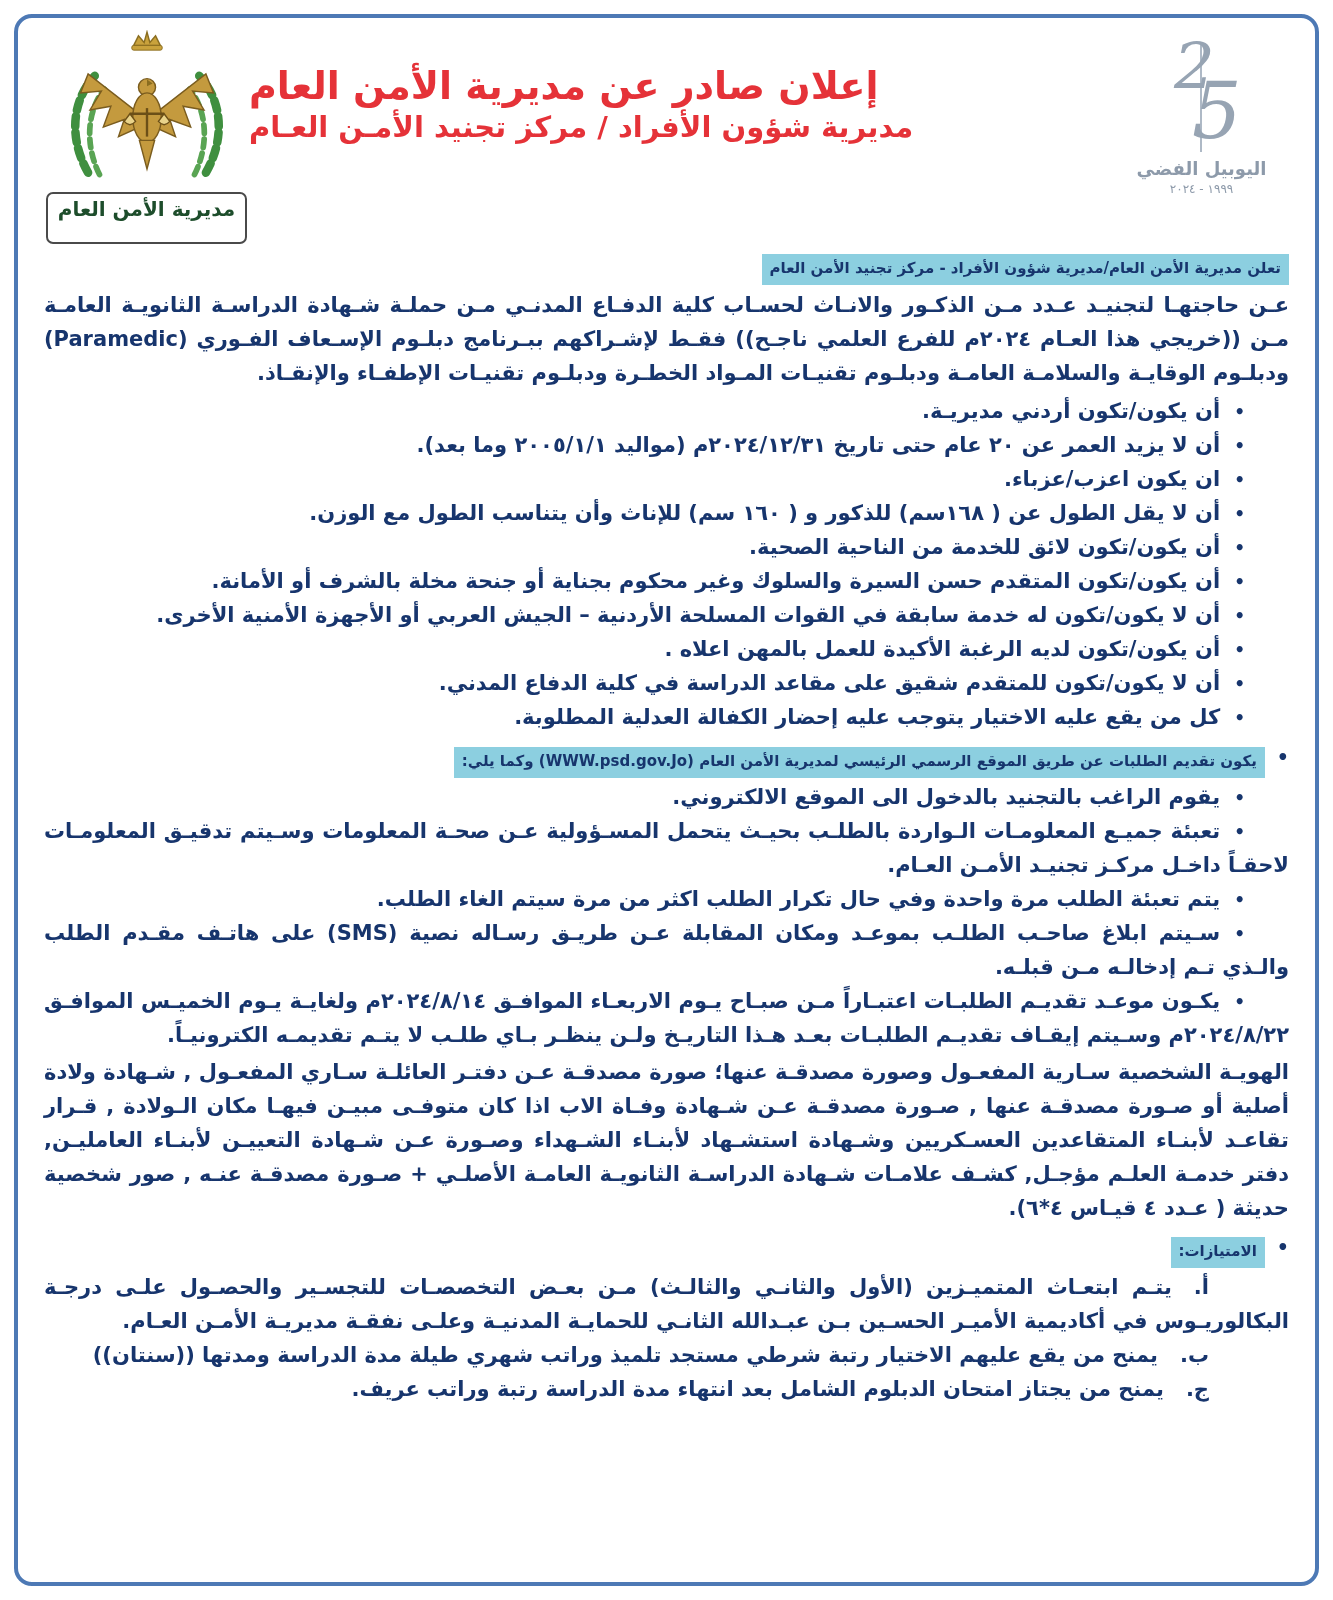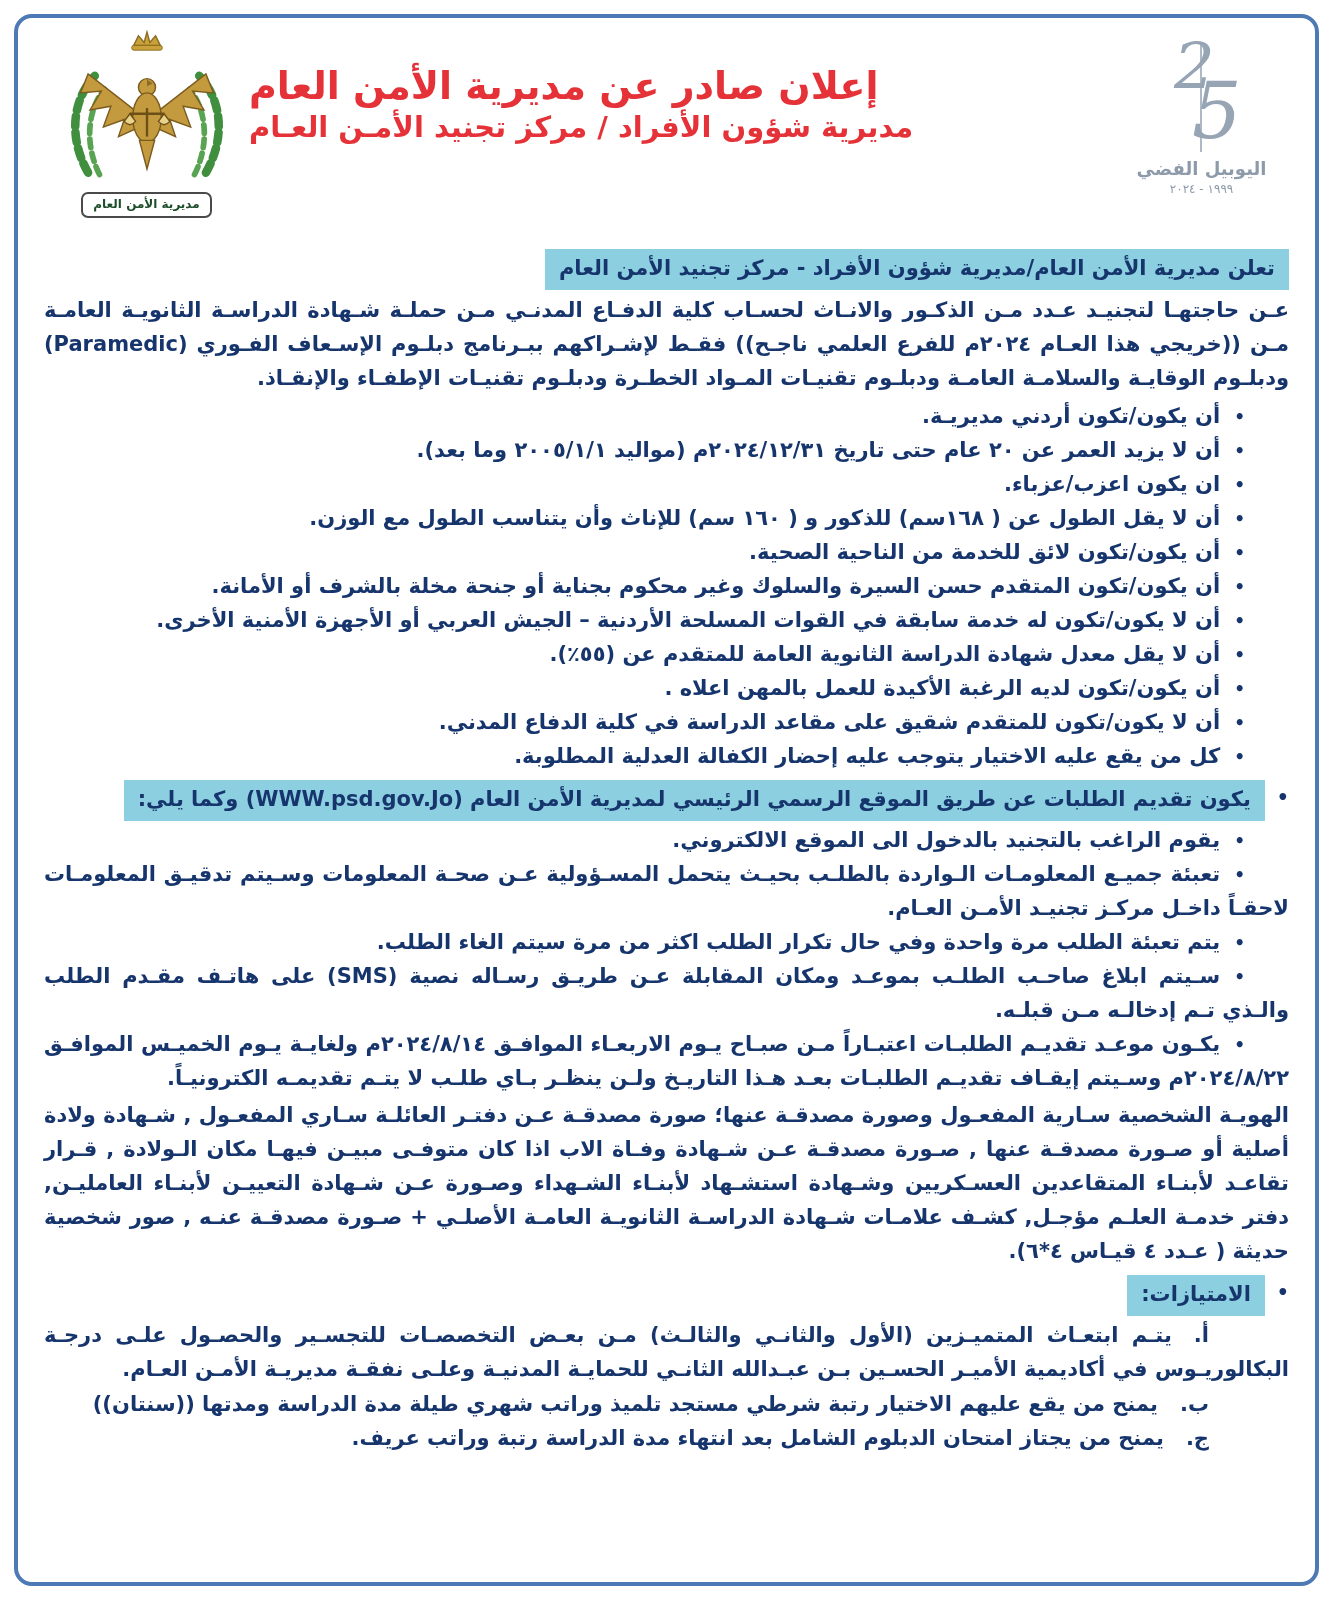--- a/index.html
+++ b/index.html
@@ -5,37 +5,37 @@
   html,body{margin:0;padding:0;background:#ffffff;}
   .page{position:relative;width:1333px;height:1600px;background:#ffffff;overflow:hidden;
         font-family:"DejaVu Sans","Liberation Sans",sans-serif;}
   .frame{position:absolute;left:14px;top:14px;right:14px;bottom:14px;
          border:4px solid #4d79b5;border-radius:18px;padding:12px 26px 10px;}
   
   .header{display:flex;align-items:flex-start;justify-content:space-between;height:212px;}
   .emblem{width:205px;text-align:center;flex:0 0 auto;}
   .emblem svg{display:block;margin:0 auto;}
   .emblem-caption{display:inline-block;margin-top:2px;border:2px solid #4a4a4a;border-radius:7px;
-                  padding:3px 10px 5px;color:#1d4d2b;font-size:12px;font-weight:700;background:#fff;}
+                  padding:3px 10px 21px;color:#1d4d2b;font-size:20px;font-weight:700;background:#fff;}
   .titles{flex:1 1 auto;text-align:left;padding-top:34px;}
   .title{color:#e53238;font-size:38px;font-weight:800;line-height:1.2;}
   .subtitle{color:#e53238;font-size:29px;font-weight:800;}
   .jubilee{width:175px;flex:0 0 auto;text-align:center;color:#94a1b1;padding-top:8px;}
   .jub-digits{position:relative;height:118px;font-family:"DejaVu Serif","Liberation Serif",serif;
               font-style:italic;color:#97a4b3;}
   .jub-line{position:absolute;left:86px;top:4px;width:2px;height:110px;background:#aeb9c6;}
   .jub-2{position:absolute;top:-8px;left:60px;font-size:64px;}
   .jub-5{position:absolute;top:28px;left:78px;font-size:78px;}
   .jub-name{font-size:18px;font-weight:700;color:#8d9aaa;margin-top:2px;}
   .jub-years{font-size:12px;color:#8d9aaa;margin-top:3px;letter-spacing:1px;}
   
   .main{direction:rtl;color:#17356d;font-weight:700;font-size:21px;line-height:1.62;margin-top:6px;}
   .section-head{margin:7px 0 2px;}
   .head-bullet{display:inline-block;font-size:19px;margin-left:12px;vertical-align:2px;}
-  .headbar{display:inline-block;background:#8ccfe0;padding:2px 14px 5px;font-size:21px;}
+  .headbar{display:inline-block;background:#8ccfe0;padding:2px 8px 5px;font-size:15px;}
   .para{text-align:justify;margin:3px 0 4px;}
   .list .li{text-indent:44px;text-align:justify;}
   .list .bullet{font-size:17px;}
   .list .li-text{padding-right:14px;}
   .plist .pli{text-indent:40px;text-align:justify;}
   .plist .plabel{display:inline-block;min-width:30px;margin-left:22px;}
 </style>
 </head>
 <body>
 
@@ -104,21 +104,20 @@
           <div class="li"><span class="bullet">•</span><span class="li-text">ان يكون اعزب/عزباء.</span></div>
 
           <div class="li"><span class="bullet">•</span><span class="li-text">أن لا يقل الطول عن ( ١٦٨سم) للذكور و ( ١٦٠ سم) للإناث وأن يتناسب الطول مع الوزن.</span></div>
 
           <div class="li"><span class="bullet">•</span><span class="li-text">أن يكون/تكون لائق للخدمة من الناحية الصحية.</span></div>
 
           <div class="li"><span class="bullet">•</span><span class="li-text">أن يكون/تكون المتقدم حسن السيرة والسلوك وغير محكوم بجناية أو جنحة مخلة بالشرف أو الأمانة.</span></div>
 
           <div class="li"><span class="bullet">•</span><span class="li-text">أن لا يكون/تكون له خدمة سابقة في القوات المسلحة الأردنية – الجيش العربي أو الأجهزة الأمنية الأخرى.</span></div>
 
-          <div class="li"><span class="bullet">•</span><span class="li-text">أن لا يقل معدل شهادة الدراسة الثانوية العامة للمتقدم عن (٥٥٪).</span></div>
 
           <div class="li"><span class="bullet">•</span><span class="li-text">أن يكون/تكون لديه الرغبة الأكيدة للعمل بالمهن اعلاه .</span></div>
 
           <div class="li"><span class="bullet">•</span><span class="li-text">أن لا يكون/تكون للمتقدم شقيق على مقاعد الدراسة في كلية الدفاع المدني.</span></div>
 
           <div class="li"><span class="bullet">•</span><span class="li-text">كل من يقع عليه الاختيار يتوجب عليه إحضار الكفالة العدلية المطلوبة.</span></div>
         </div>
 
       <div class="section-head">
         <span class="head-bullet">•</span><span class="headbar">يكون تقديم الطلبات عن طريق الموقع الرسمي الرئيسي لمديرية الأمن العام (WWW.psd.gov.Jo) وكما يلي:</span>

